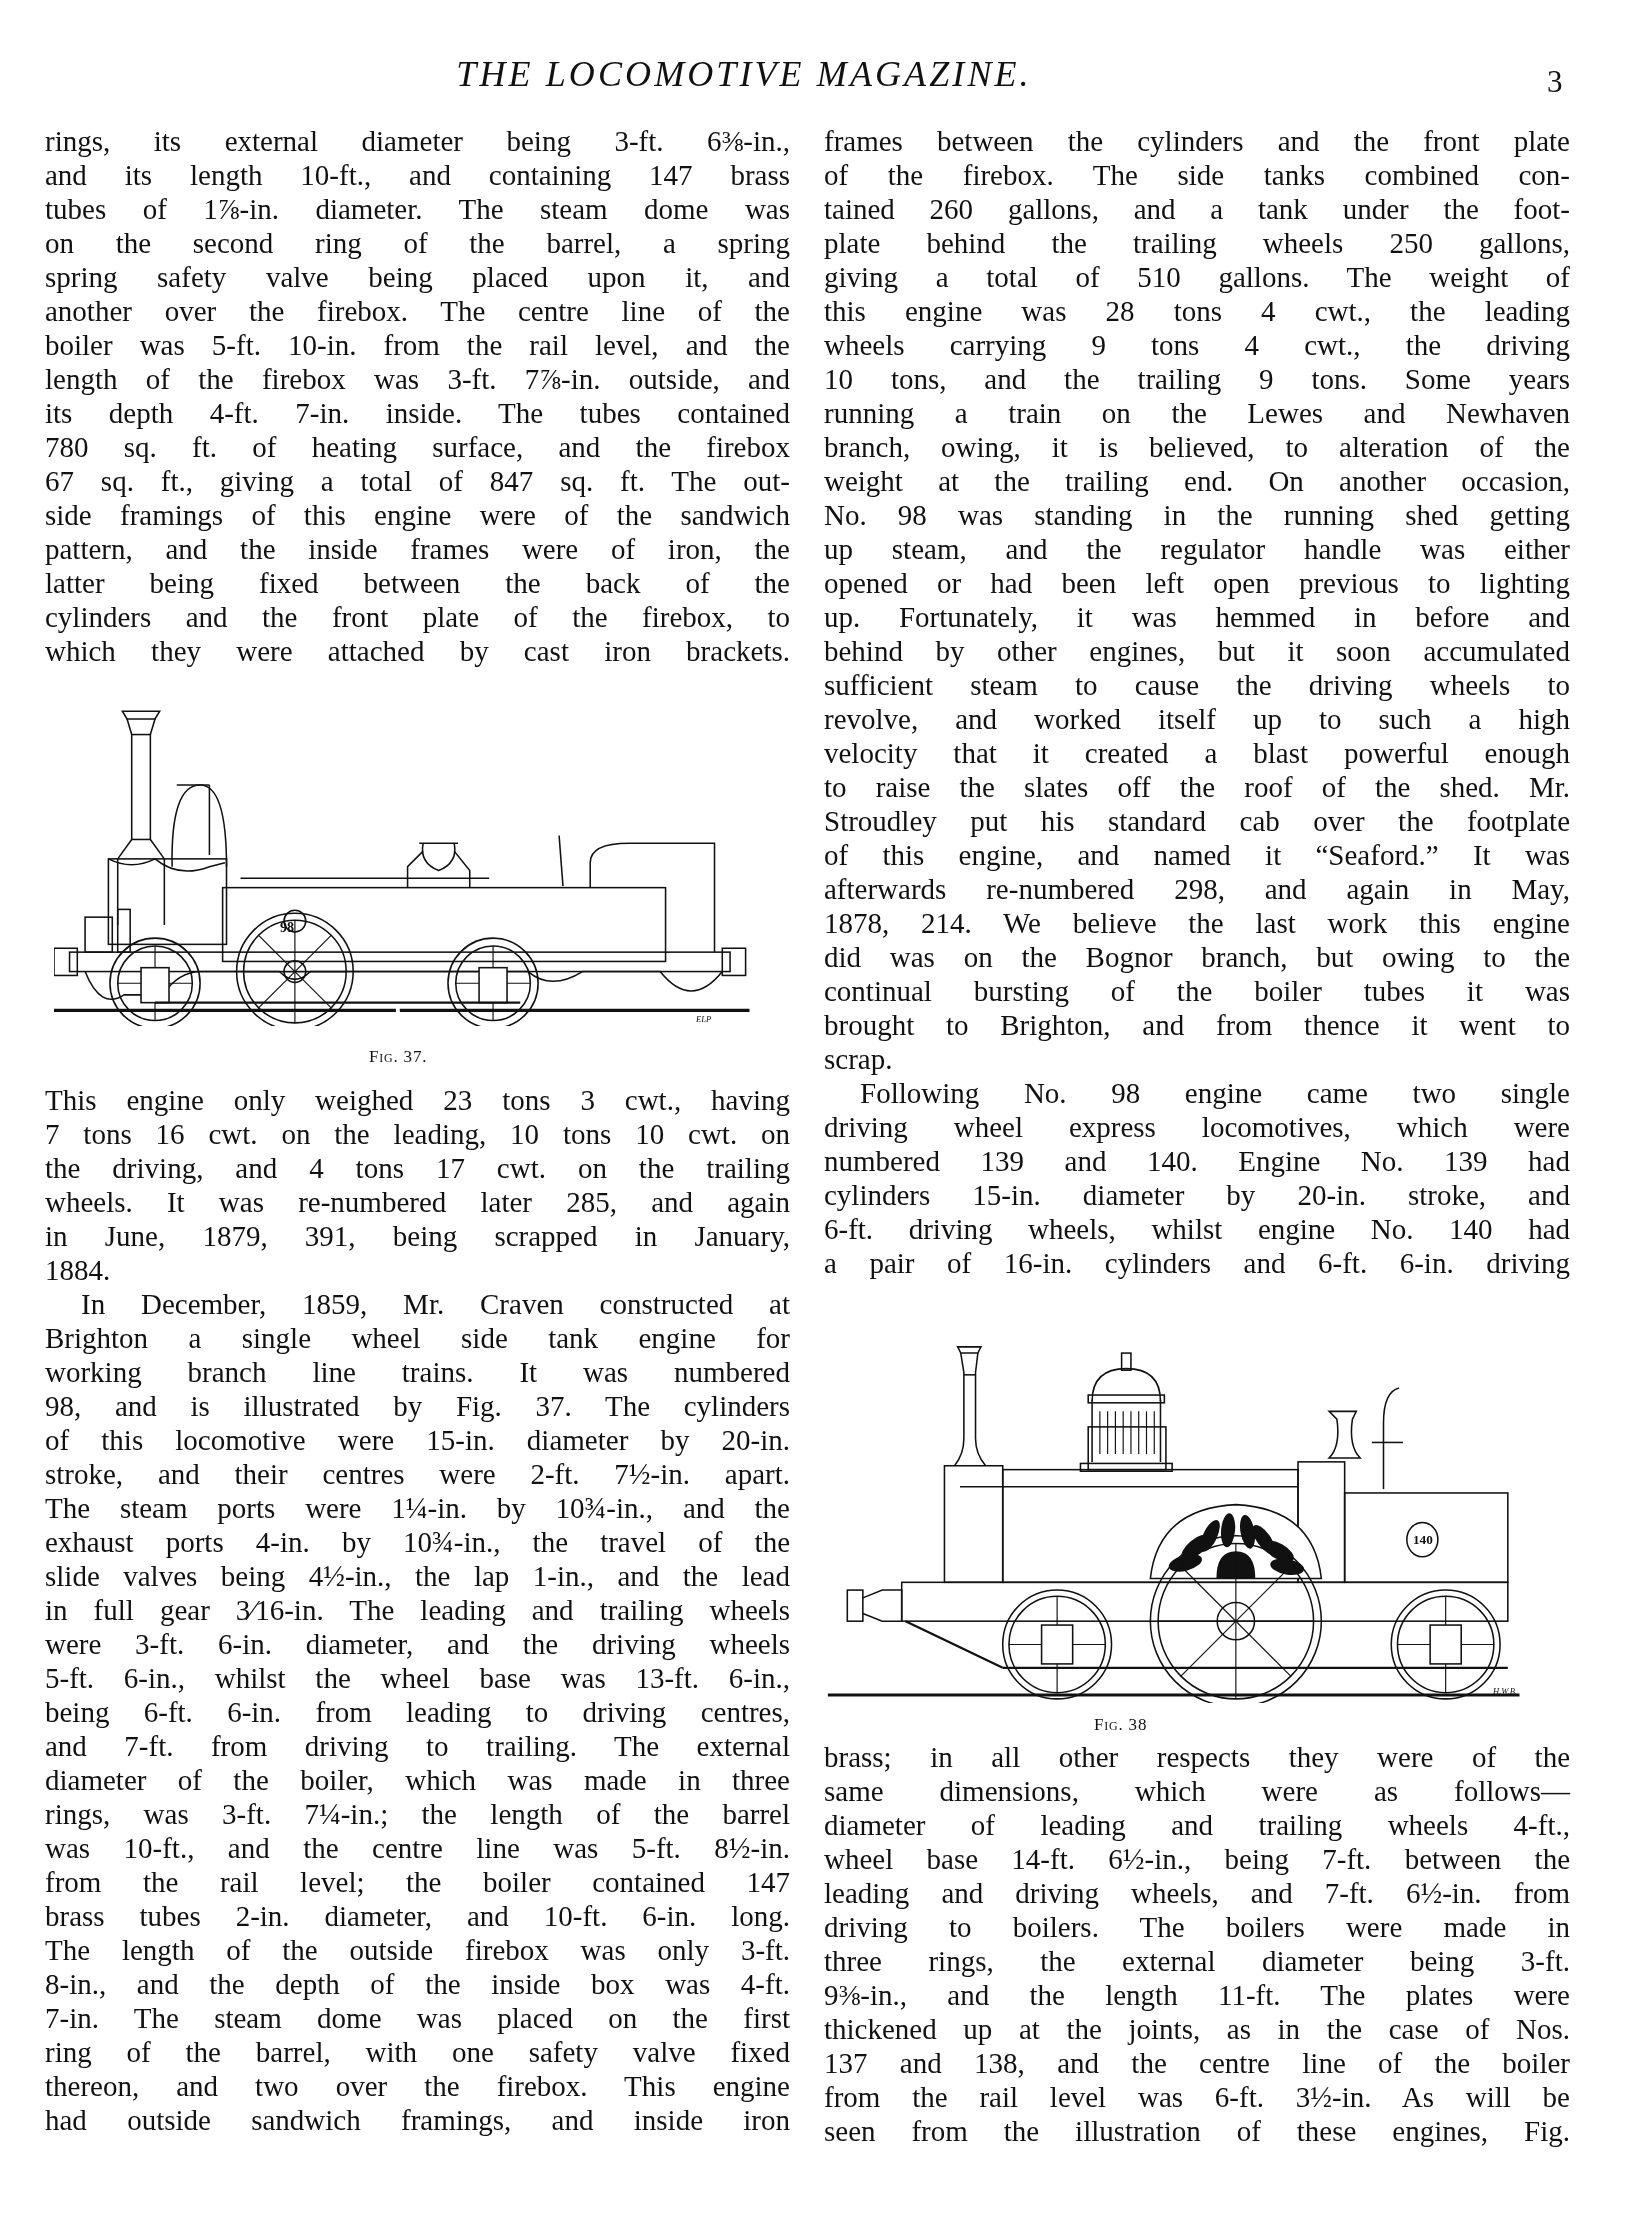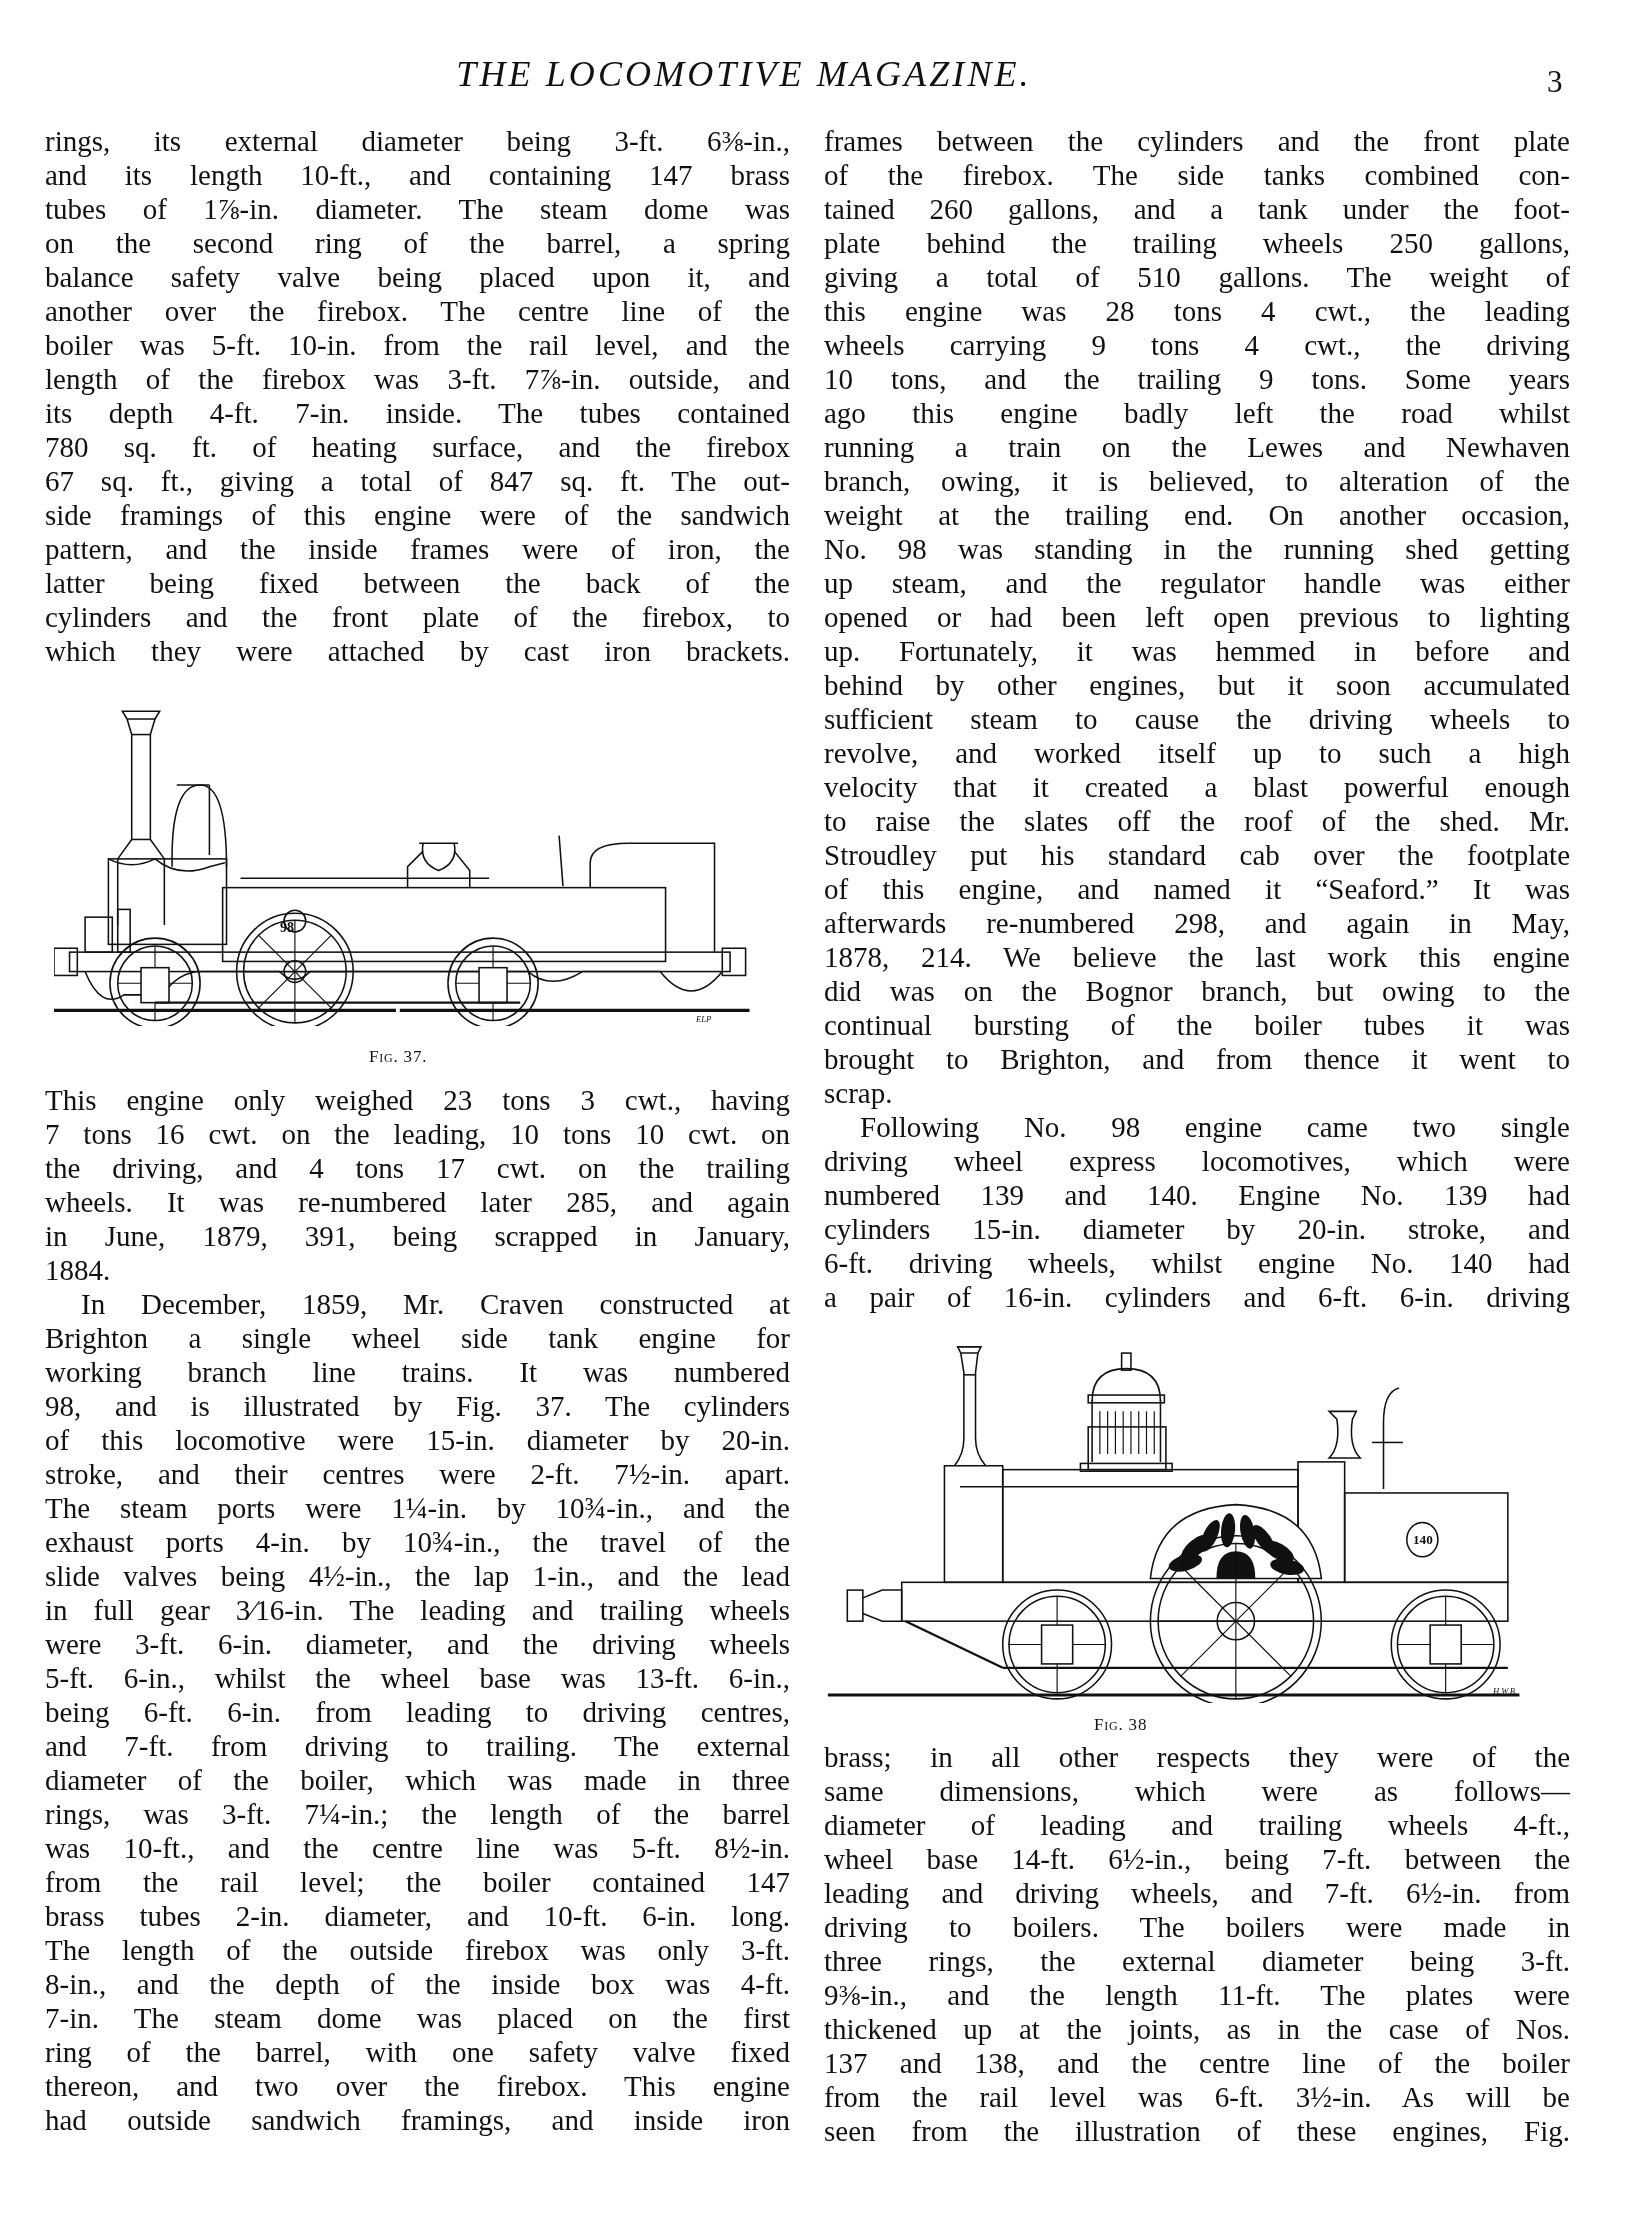--- a/index.html
+++ b/index.html
@@ -34,21 +34,21 @@
 <body>
 
 <div class="header-title">THE LOCOMOTIVE MAGAZINE.</div>
 <div class="page-number">3</div>
 
 <div class="col col-left block" style="top:124px;">
   <span class="line">rings, its external diameter being 3-ft. 6⅜-in.,</span>
   <span class="line">and its length 10-ft., and containing 147 brass</span>
   <span class="line">tubes of 1⅞-in. diameter. The steam dome was</span>
   <span class="line">on the second ring of the barrel, a spring</span>
-  <span class="line">balance safety valve being placed upon it, and</span>
+  <span class="line">spring safety valve being placed upon it, and</span>
   <span class="line">another over the firebox. The centre line of the</span>
   <span class="line">boiler was 5-ft. 10-in. from the rail level, and the</span>
   <span class="line">length of the firebox was 3-ft. 7⅞-in. outside, and</span>
   <span class="line">its depth 4-ft. 7-in. inside. The tubes contained</span>
   <span class="line">780 sq. ft. of heating surface, and the firebox</span>
   <span class="line">67 sq. ft., giving a total of 847 sq. ft. The out-</span>
   <span class="line">side framings of this engine were of the sandwich</span>
   <span class="line">pattern, and the inside frames were of iron, the</span>
   <span class="line">latter being fixed between the back of the</span>
   <span class="line">cylinders and the front plate of the firebox, to</span>
@@ -162,21 +162,20 @@
 
 <div class="col col-right block" style="top:124px;">
   <span class="line">frames between the cylinders and the front plate</span>
   <span class="line">of the firebox. The side tanks combined con-</span>
   <span class="line">tained 260 gallons, and a tank under the foot-</span>
   <span class="line">plate behind the trailing wheels 250 gallons,</span>
   <span class="line">giving a total of 510 gallons. The weight of</span>
   <span class="line">this engine was 28 tons 4 cwt., the leading</span>
   <span class="line">wheels carrying 9 tons 4 cwt., the driving</span>
   <span class="line">10 tons, and the trailing 9 tons. Some years</span>
-  <span class="line">ago this engine badly left the road whilst</span>
   <span class="line">running a train on the Lewes and Newhaven</span>
   <span class="line">branch, owing, it is believed, to alteration of the</span>
   <span class="line">weight at the trailing end. On another occasion,</span>
   <span class="line">No. 98 was standing in the running shed getting</span>
   <span class="line">up steam, and the regulator handle was either</span>
   <span class="line">opened or had been left open previous to lighting</span>
   <span class="line">up. Fortunately, it was hemmed in before and</span>
   <span class="line">behind by other engines, but it soon accumulated</span>
   <span class="line">sufficient steam to cause the driving wheels to</span>
   <span class="line">revolve, and worked itself up to such a high</span>

